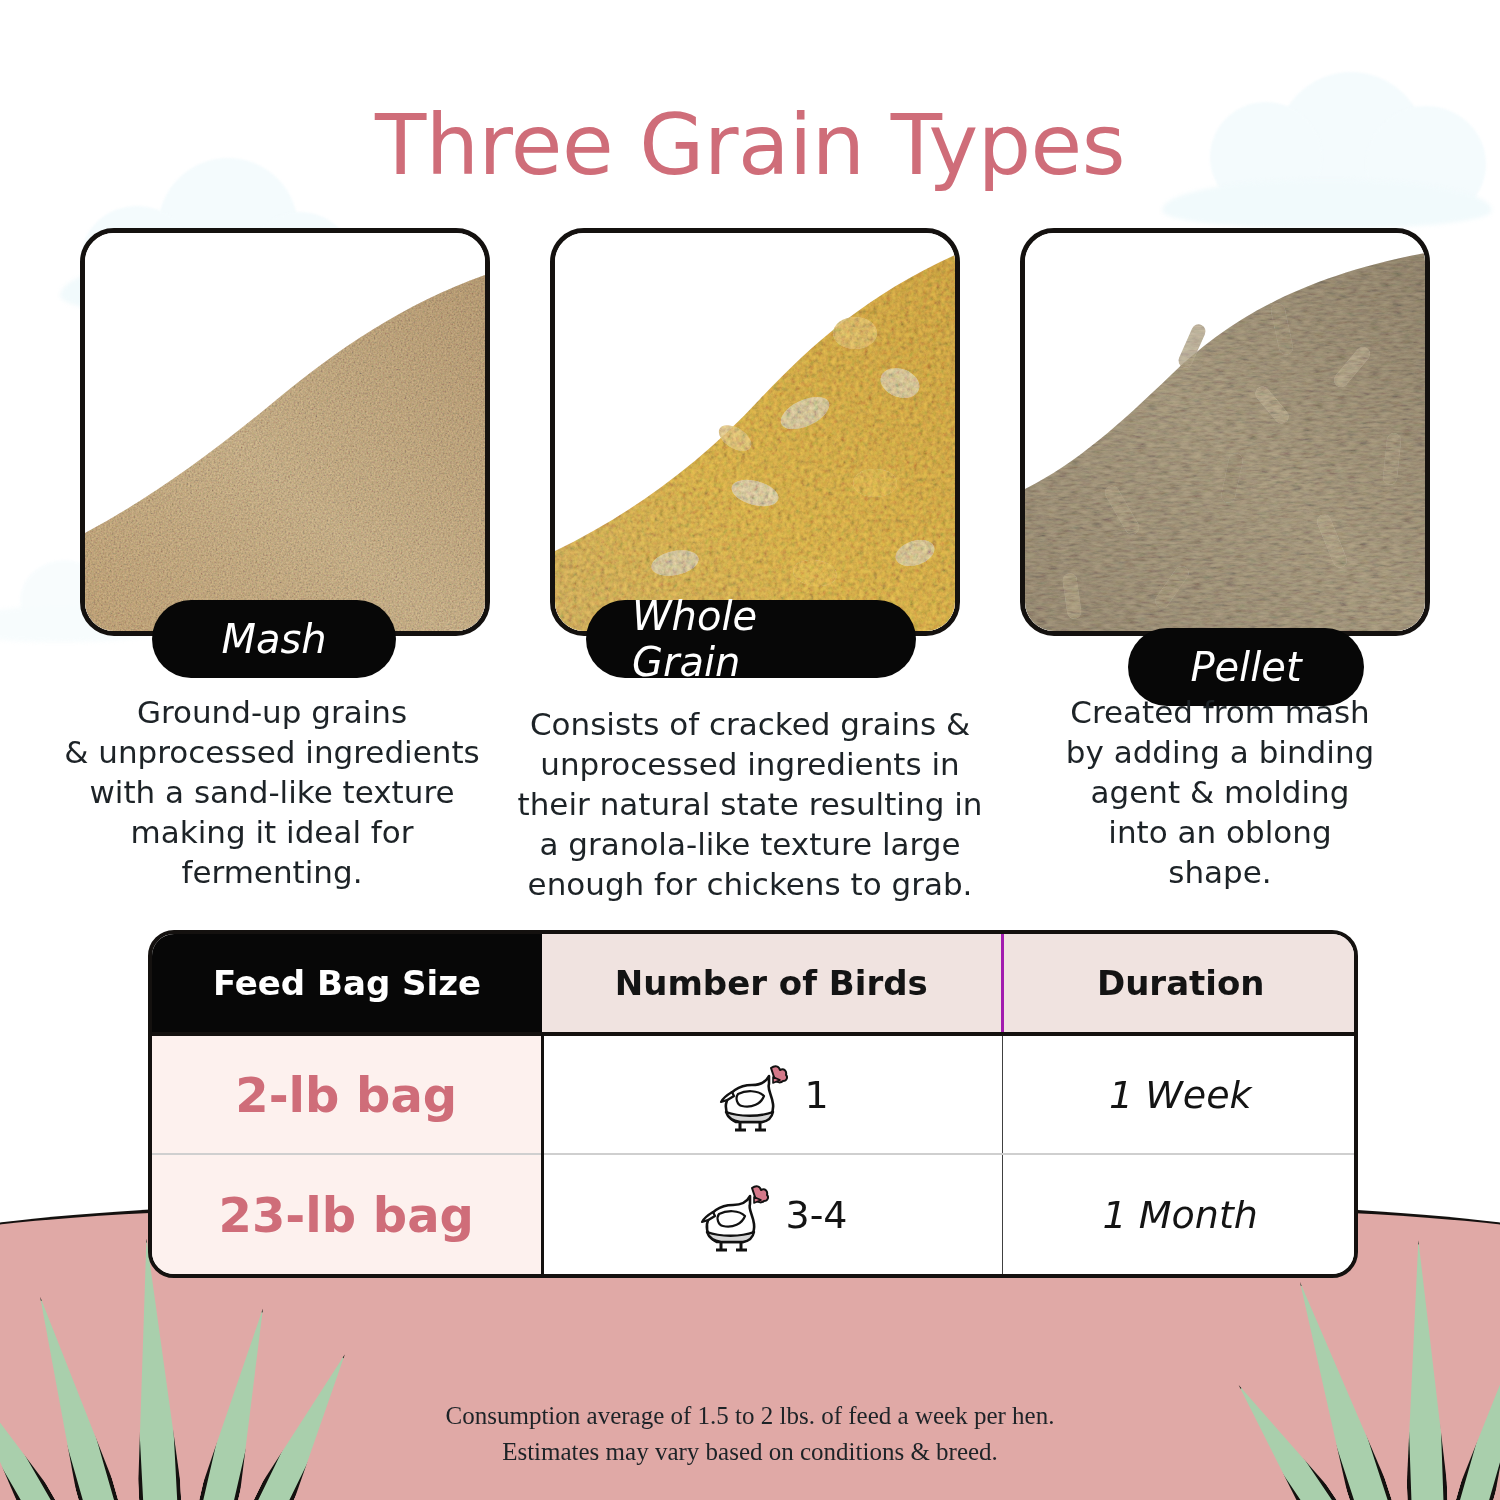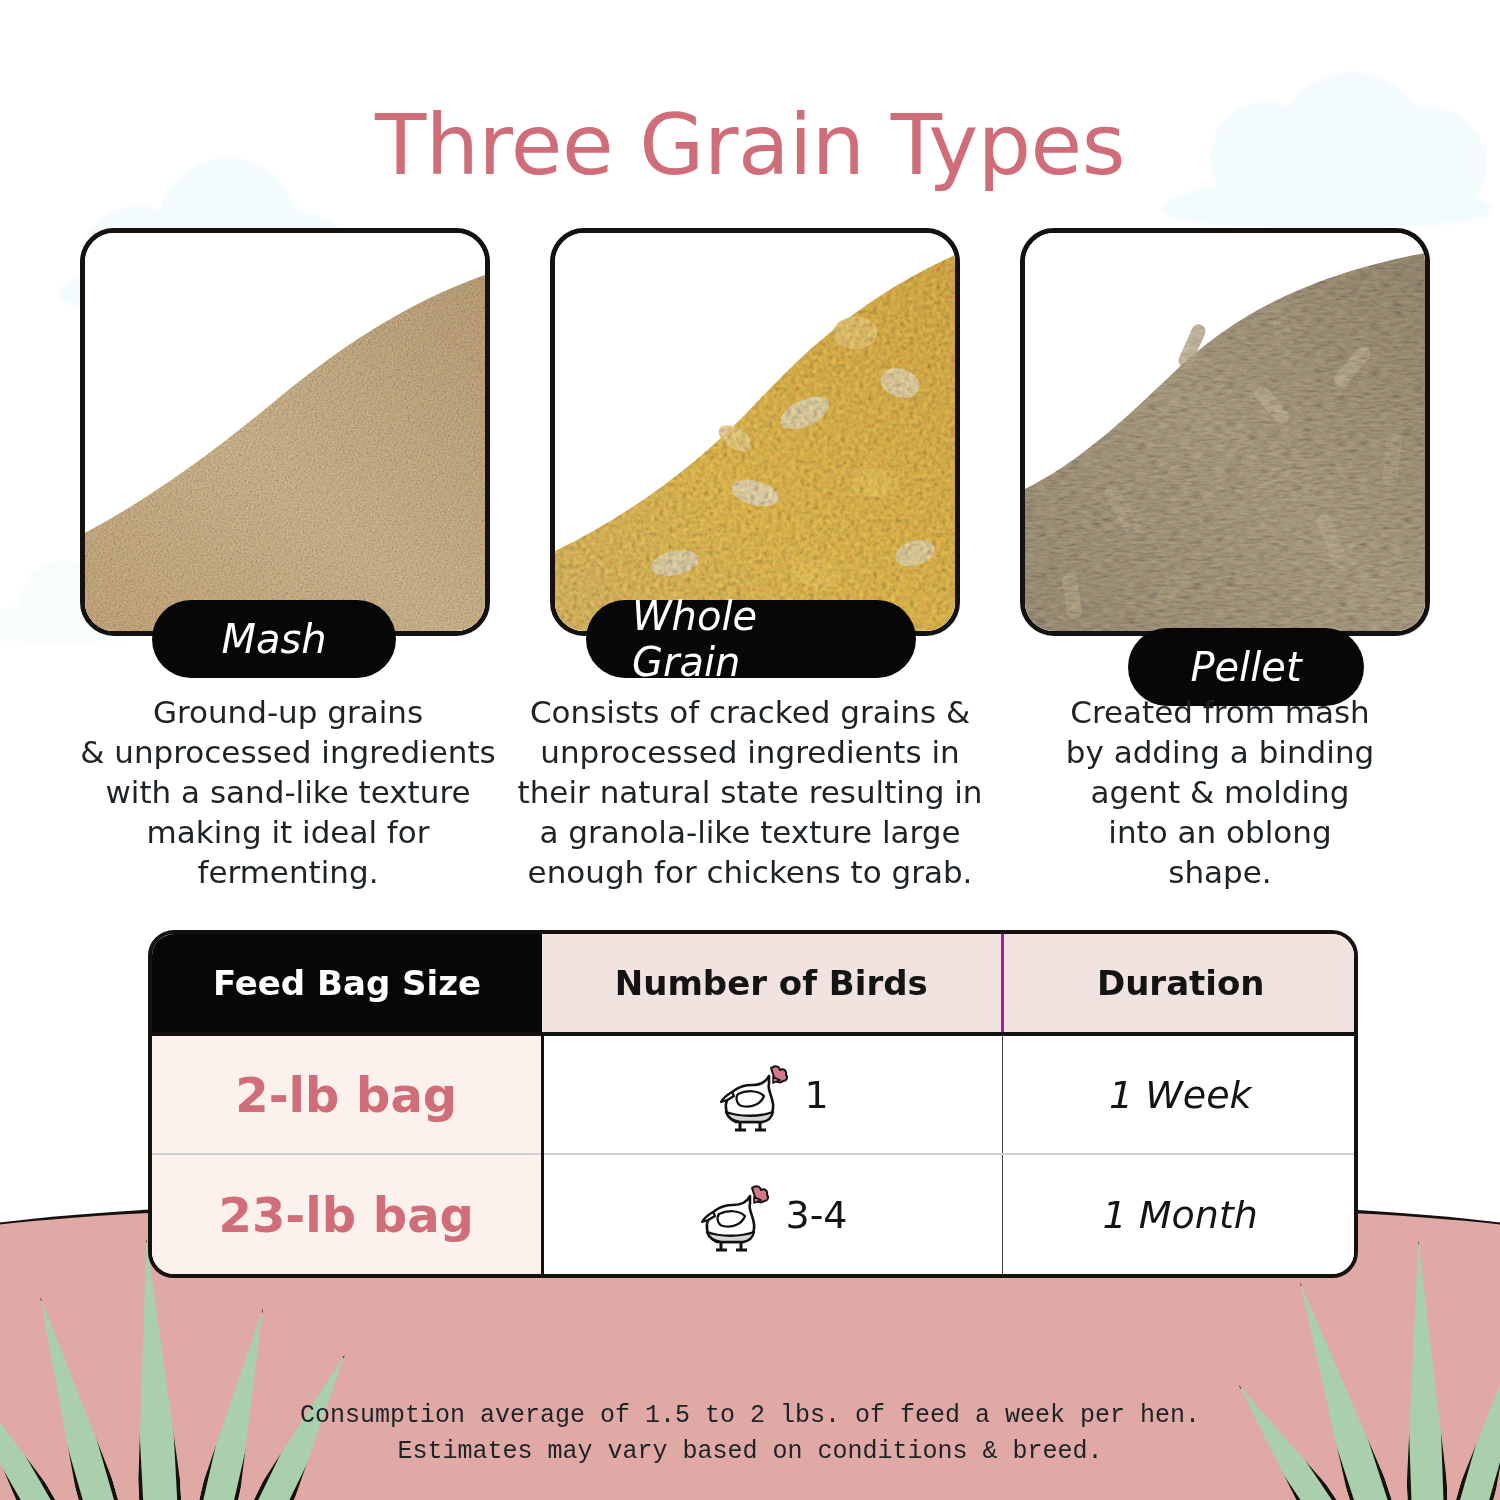--- a/index.html
+++ b/index.html
@@ -60,22 +60,22 @@
   .pill.p2{left:1128px;width:236px;}
 
   
   .descs{position:absolute;left:0;right:0;top:692px;}
   .desc{
     position:absolute;top:0;text-align:center;
     font-size:31px;line-height:40px;color:#1d2327;
     font-family:"DejaVu Sans", sans-serif;
     white-space:pre-line;
   }
-  .desc.d0{left:68px;width:440px;}
-  .desc.d1{left:510px;width:480px;}
+  .desc.d0{left:52px;width:440px;}
+  .desc.d1{left:510px;width:480px;margin-top:12px;}
   .desc.d2{left:1020px;width:400px;}
 
   
   .tablewrap{
     position:absolute;left:148px;top:930px;width:1210px;
     border:4px solid #14110f;border-radius:26px;overflow:hidden;
     background:#ffffff;
     box-sizing:border-box;
   }
   table{border-collapse:collapse;width:100%;table-layout:fixed;}
@@ -107,21 +107,21 @@
   }
   tbody td.sep{border-left:1px solid #404040;font-style:italic;}
   tbody td.dur{font-size:38px;color:#141414;font-family:"DejaVu Sans", sans-serif;}
   .birdcell{display:flex;align-items:center;justify-content:center;gap:16px;}
   .birdcount{font-size:38px;color:#141414;font-family:"DejaVu Sans", sans-serif;}
 
   
   .footnote{
     position:absolute;left:0;right:0;top:1398px;text-align:center;
     font-size:25px;line-height:36px;color:#1d2327;
-    font-family:Liberation Mono, monospace;white-space:pre-line;
+    font-family:Liberation Serif, serif;white-space:pre-line;
   }
 </style>
 </head>
 <body>
 
 <div id="stage">
 
   <div class="cloud" style="left:40px;top:150px;width:300px;height:150px;">
     <div class="puff" style="left:118px;top:8px;width:140px;height:140px;"></div>
     <div class="puff" style="left:42px;top:56px;width:110px;height:100px;"></div>

